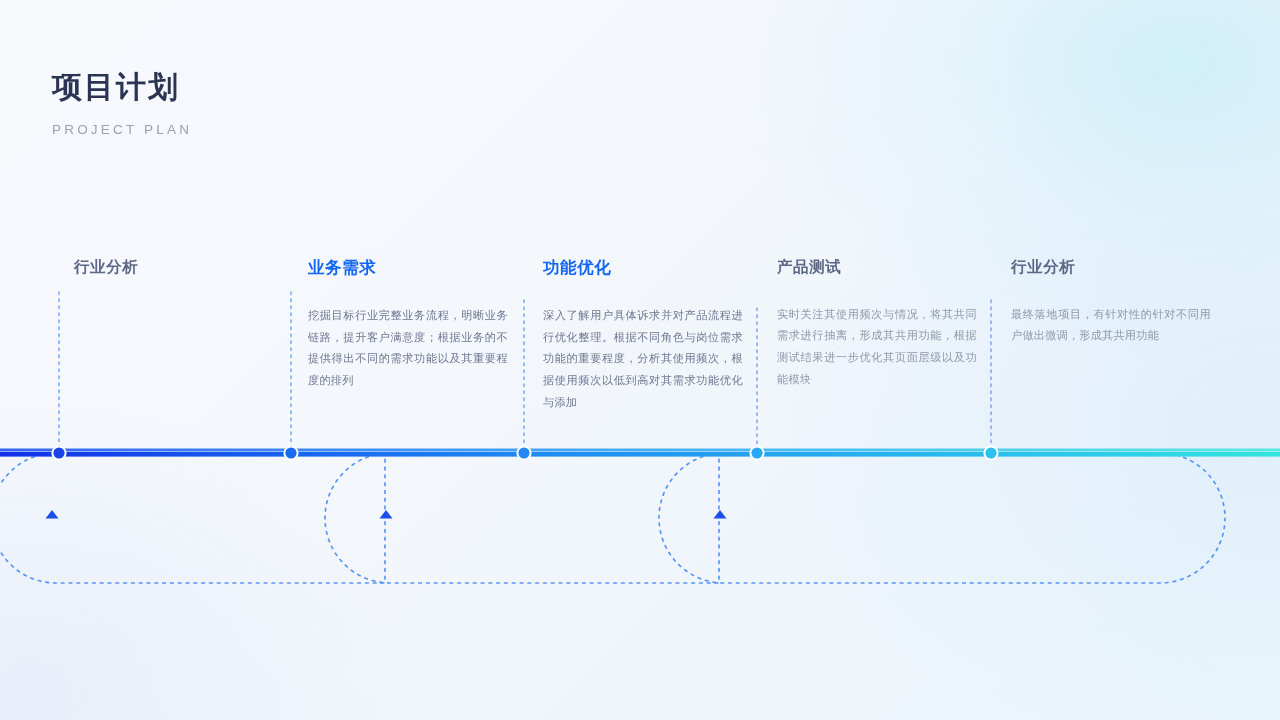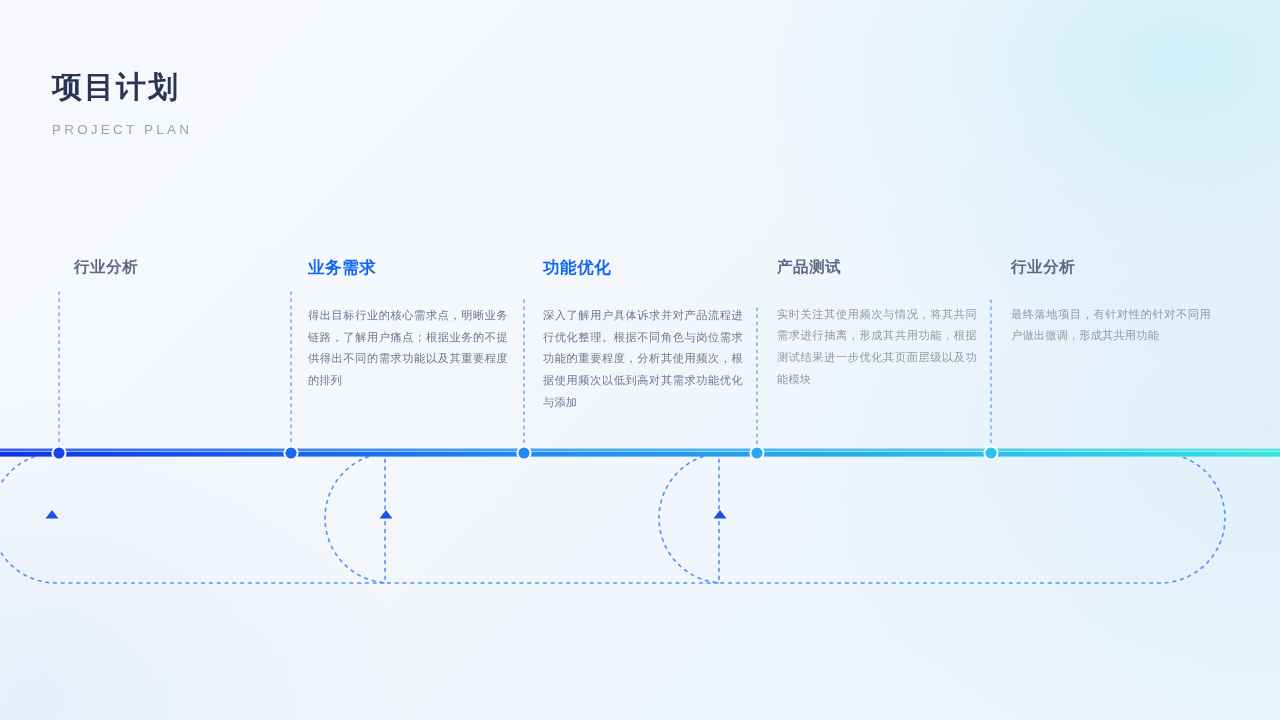--- a/index.html
+++ b/index.html
@@ -166,21 +166,21 @@
   </svg>
 
   <div id="columns">
 
     <div class="col c1">
       <h2 class="col-head">行业分析</h2>
     </div>
 
     <div class="col c2 active">
       <h2 class="col-head">业务需求</h2>
-      <p class="col-body">得出目标行业的核心需求点，明晰业务链路，了解用户痛点；根据业务的不提供得出不同的需求功能以及其重要程度的排列</p>
+      <p class="col-body">挖掘目标行业完整业务流程，明晰业务链路，提升客户满意度；根据业务的不提供得出不同的需求功能以及其重要程度的排列</p>
     </div>
 
     <div class="col c3 active">
       <h2 class="col-head">功能优化</h2>
       <p class="col-body">深入了解用户具体诉求并对产品流程进行优化整理。根据不同角色与岗位需求功能的重要程度，分析其使用频次，根据使用频次以低到高对其需求功能优化与添加</p>
     </div>
 
     <div class="col c4">
       <h2 class="col-head">产品测试</h2>
       <p class="col-body">实时关注其使用频次与情况，将其共同需求进行抽离，形成其共用功能，根据测试结果进一步优化其页面层级以及功能模块</p>

